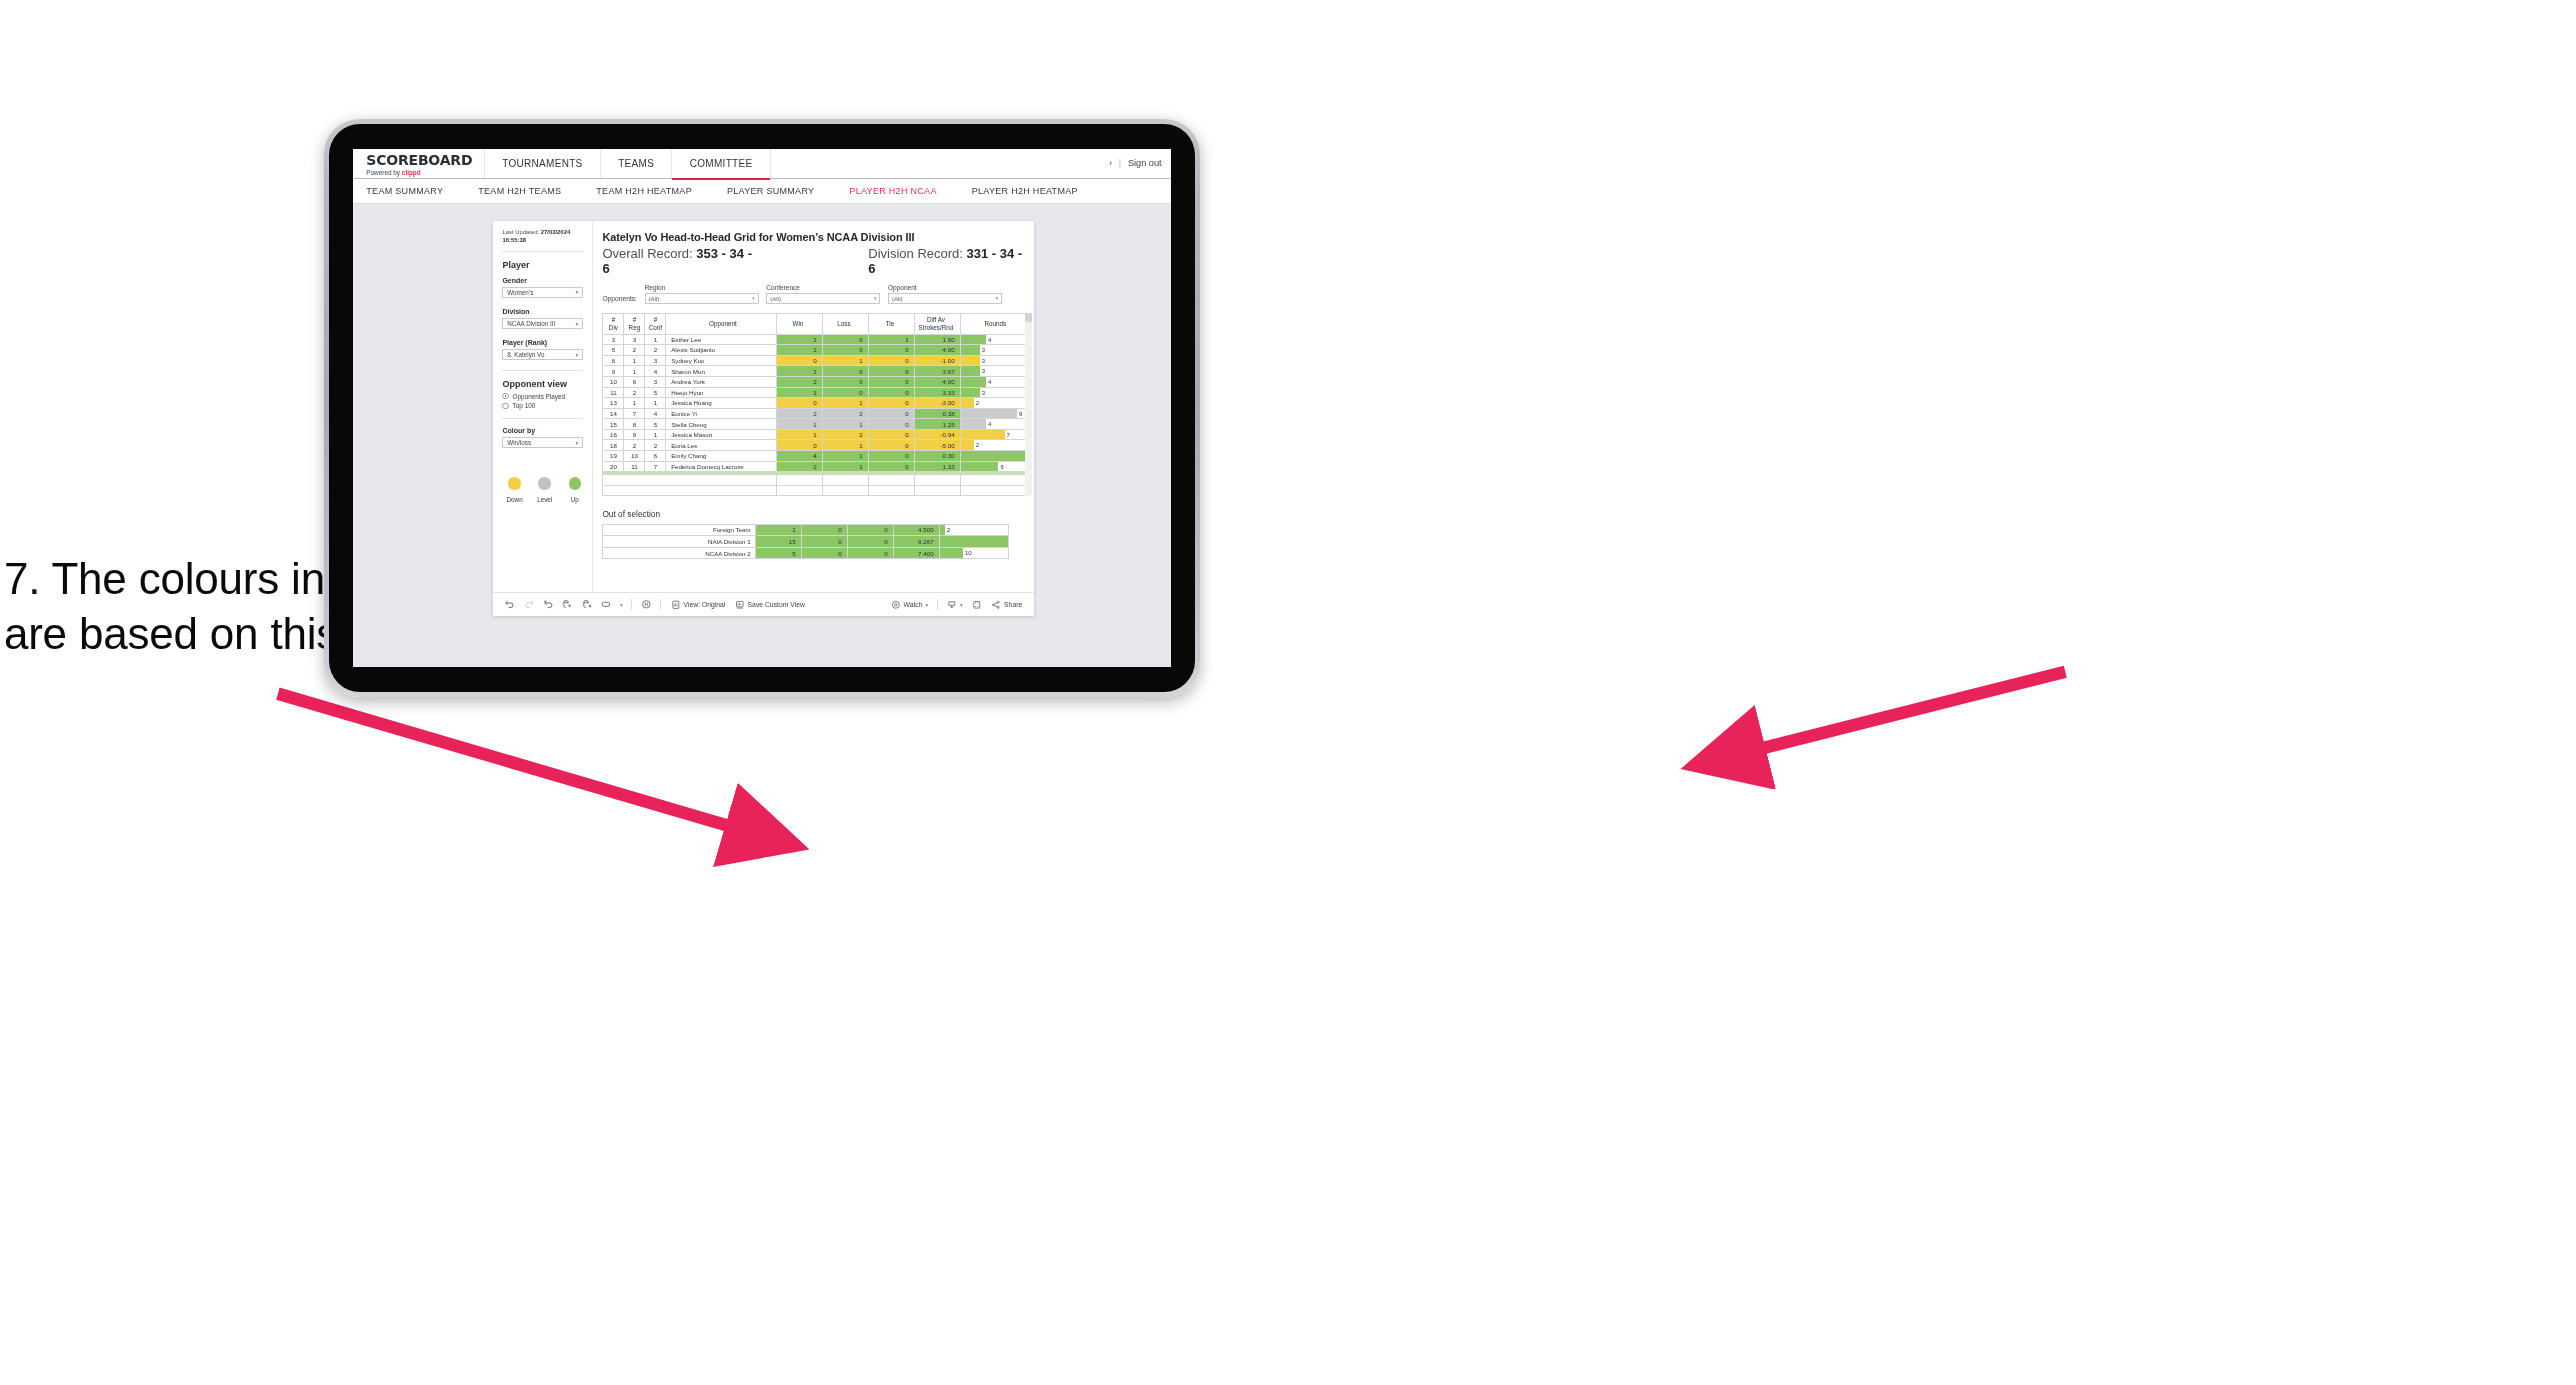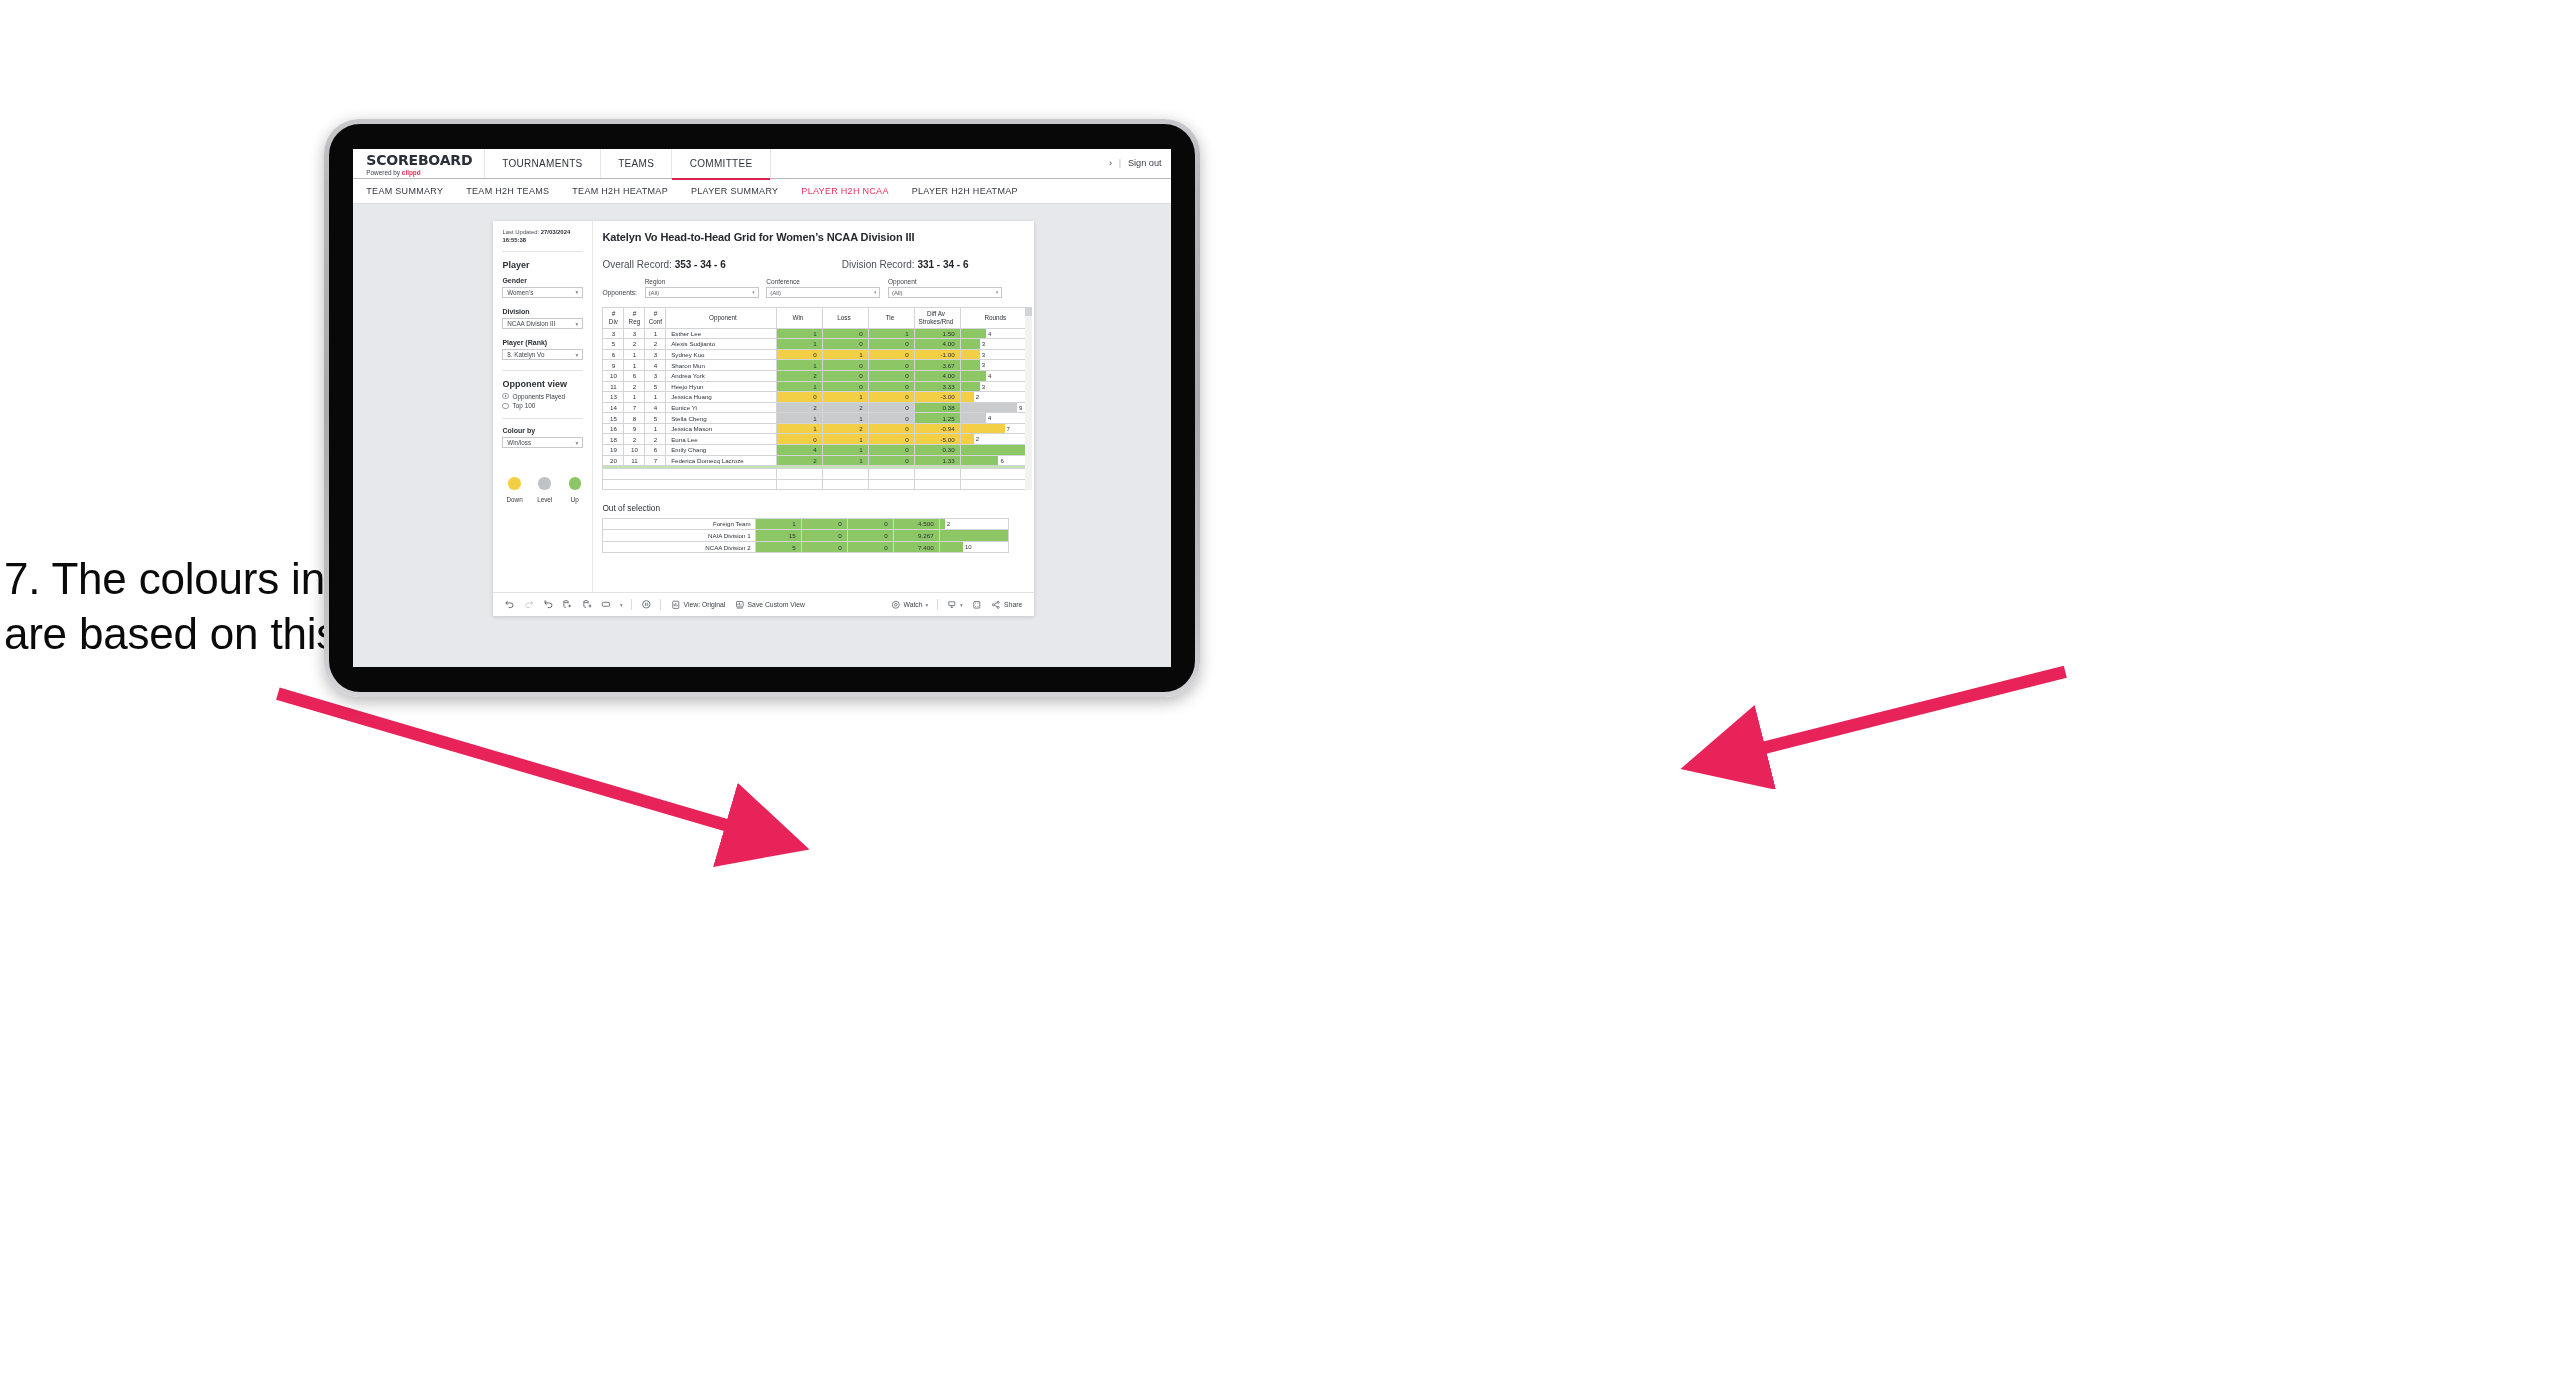--- a/index.html
+++ b/index.html
@@ -76,21 +76,21 @@
     content:""; position:absolute; left:0; right:0; bottom:-1.9px; height:1.9px; background:#d8234d;
   }
   .topbar-right {
     margin-left:auto; display:flex; align-items:center; gap:6.7px;
     padding-right: 9.6px; font-size:9.2px; color:#3a3e46;
   }
   .topbar-right .sep { color:#b9b9bc; }
 
   .subnav {
     height: 25px; background:#fff; display:flex; align-items:center;
-    gap: 23px; padding: 0 13.5px;
+    gap: 35px; padding: 0 13.5px;
     border-bottom: 1px solid #dcdcdf;
   }
   .subtab { font-size: 9px; letter-spacing:0.3px; color:#34383f; white-space:nowrap; }
   .subtab.active { color:#e8305c; }
 
   .canvas { background:#e7e8eb; height: calc(100% - 55px); padding: 15.4px 0 0 0; position:relative; }
 
   
   .dash {
     position:absolute; left: 140px; top: 17.3px;
@@ -126,21 +126,21 @@
   .radio-lbl { font-size:6.4px; color:#3c4047; }
 
   .legend { display:flex; gap:13.5px; margin-top:29px; padding-left:3.9px; }
   .legend-col { width:19px; text-align:center; }
   .dot { width:12.5px; height:12.5px; border-radius:50%; margin:0 auto 5.8px; }
   .legend-lbl { font-size:6.3px; color:#34383f; }
 
   
   .main { flex:1; padding: 9.6px 11.6px 0 9.6px; min-width:0; }
   .title { font-size:11px; font-weight:600; color:#25282e; letter-spacing:-0.1px; }
-  .records { display:flex; margin-top:16px; font-size:10px; color:#4b4f56; }
+  .records { display:flex; margin-top:3px; font-size:13px; color:#4b4f56; }
   .records b { color:#22252b; font-weight:700; }
   .rec2 { margin-left: 116px; }
 
   .filters { display:flex; align-items:flex-end; gap:7.7px; margin-top:8.7px; }
   .filters .oplabel { font-size:6.7px; color:#3f434a; padding-bottom:1.9px; }
   .fgroup { }
   .fgroup .flbl { font-size:6.5px; color:#3b3f46; margin-bottom:1.9px; }
   .fsel {
     height: 10.6px; border:1px solid #c6c7ca; background:#fff;
     display:flex; align-items:center; padding:0 2.9px;

